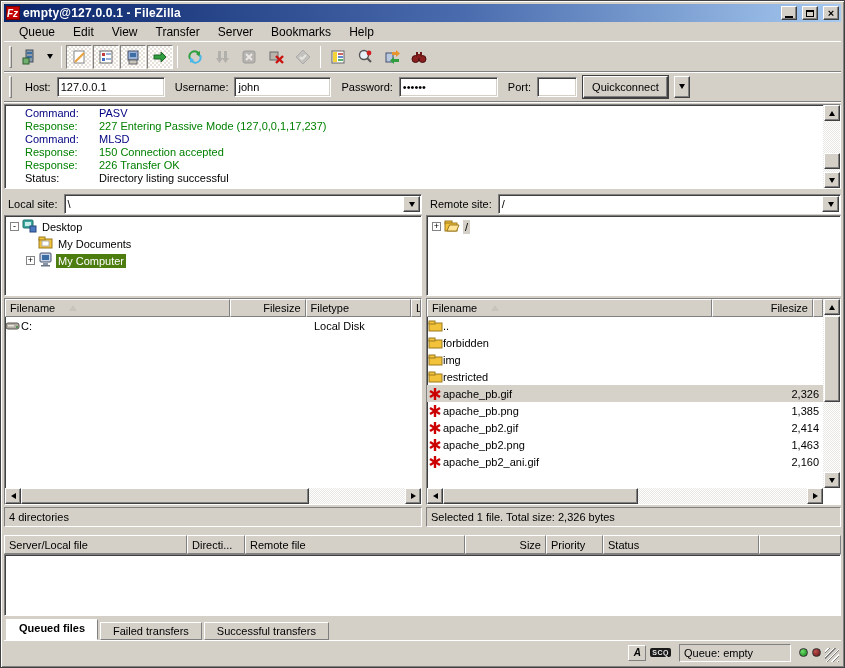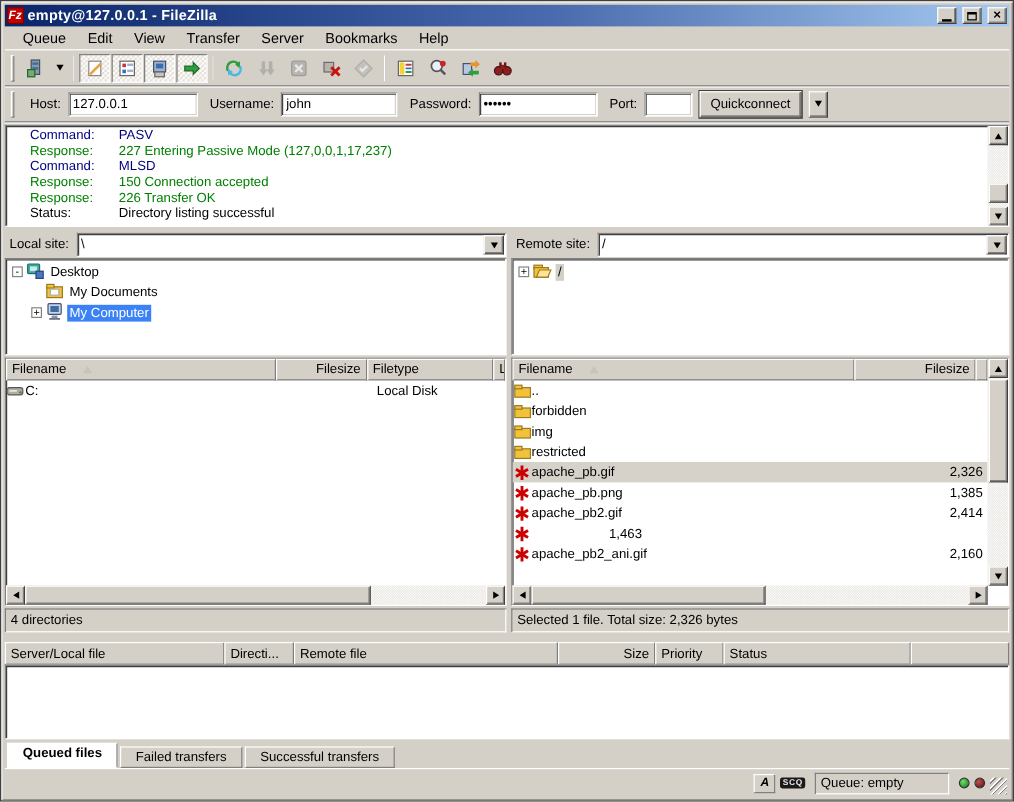--- a/index.html
+++ b/index.html
@@ -98,21 +98,21 @@
   .combo-btn { width:17px; height:16px; margin:1px; background:#d4d0c8; border:1px solid;
     border-color:#fff #404040 #404040 #fff; box-shadow:inset -1px -1px 0 #808080;
     display:flex; align-items:center; justify-content:center; }
   .treebox { height:81px; background:#fff; border:1px solid; border-color:#808080 #fff #fff #808080;
     box-shadow:inset 1px 1px 0 #404040; font-size:11px; padding-top:2px; overflow:hidden; }
   .tree-row { display:flex; align-items:center; height:17px; gap:3px; }
   .expander { width:9px; height:9px; flex:0 0 9px; background:#fff; border:1px solid #848484;
     font-size:9px; line-height:7px; text-align:center; color:#000; }
   .tree-spacer { width:9px; flex:0 0 9px; }
   .tree-label { padding:1px 2px; white-space:nowrap; }
-  .tree-label.sel-active { background:#3b82f6; color:#fff; }
+  .tree-label.sel-active { background:#4d7c0f; color:#fff; }
   .tree-label.sel-inactive { background:#d4d0c8; color:#000; }
   
   .listwrap { height:207px; position:relative; background:#fff; border:1px solid;
     border-color:#808080 #fff #fff #808080; box-shadow:inset 1px 1px 0 #404040; overflow:hidden; }
   .lheader { display:flex; height:18px; font-size:11px;justify-content:flex-end; }
   .hcell { background:#d4d0c8; border:1px solid; border-color:#fff #808080 #808080 #fff;
     padding:1px 4px; display:flex; align-items:center; overflow:hidden; white-space:nowrap; }
   .hcell.right { justify-content:flex-end; }
   .sort-tri { width:0;height:0;border-left:4px solid transparent;border-right:4px solid transparent;
     border-bottom:6px solid #c8c4bc; margin-left:14px; }
@@ -575,20 +575,21 @@
         <div class="lrow">
           <span class="icon">
               <svg width="14" height="14">
                 <g stroke="#cc0000" stroke-width="2.4">
                   <line x1="7" y1="1" x2="7" y2="13"></line>
                   <line x1="2" y1="4" x2="12" y2="10"></line>
                   <line x1="12" y1="4" x2="2" y2="10"></line>
                 </g>
               </svg>
             </span>
+          <span class="cell-name">apache_pb2.png</span>
           <span class="cell-size" style="width:96px">1,463</span>
         </div>
         <div class="lrow">
           <span class="icon">
               <svg width="14" height="14">
                 <g stroke="#cc0000" stroke-width="2.4">
                   <line x1="7" y1="1" x2="7" y2="13"></line>
                   <line x1="2" y1="4" x2="12" y2="10"></line>
                   <line x1="12" y1="4" x2="2" y2="10"></line>
                 </g>

